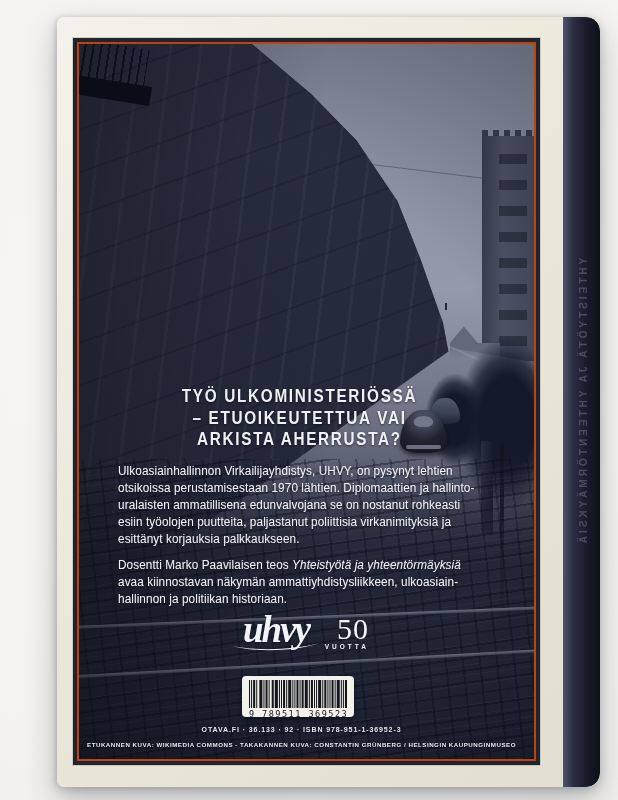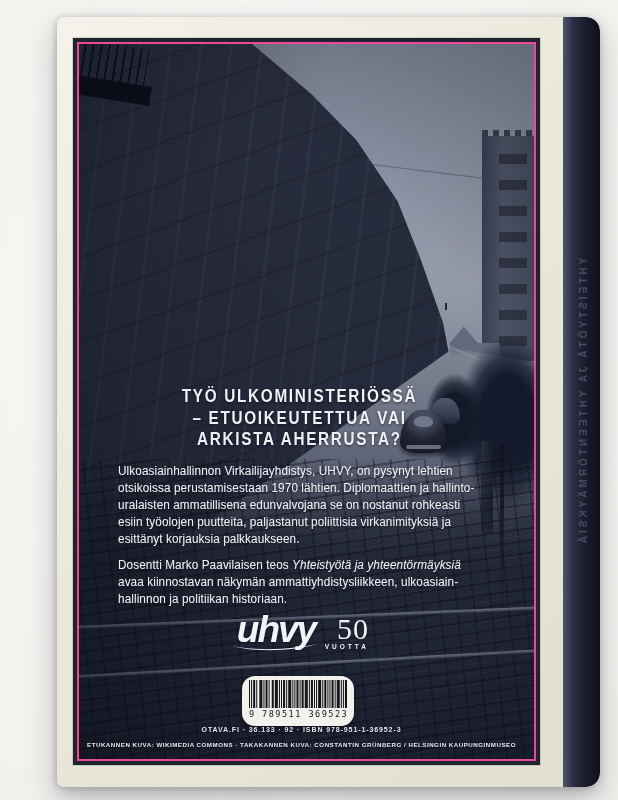--- a/index.html
+++ b/index.html
@@ -28,21 +28,21 @@
     transform:translate(-50%,-50%) scale(-1,1);
     font-size:10px;font-weight:700;letter-spacing:3px;
     color:#8e94ab;opacity:0.38;white-space:nowrap;
   }
   
   .panel{
     position:absolute;left:16px;top:21px;width:467px;height:727px;
     background:#20242f;
     box-shadow:0 0 0 1px rgba(120,118,104,0.25);
   }
-  .frame{position:absolute;inset:4px;border:2px solid #ec4899;}
+  .frame{position:absolute;inset:4px;border:2px solid #c2410c;}
   .photo{
     position:absolute;inset:0;overflow:hidden;
     background:linear-gradient(180deg,#8d93a4 0%, #999fb0 18%, #a4a9b8 34%, #8d93a4 46%, #6f7587 52%);
   }
   .layer{position:absolute;}
   
   .wire{left:38%;top:17%;width:60%;height:1px;background:rgba(25,30,45,0.35);transform:rotate(7deg);}
   .lamp{left:80.4%;top:36.2%;width:2px;height:7px;background:#242a3c;}
   
   .tower{
@@ -155,38 +155,38 @@
     color:#f0f1f4;text-shadow:0 1px 2px rgba(5,8,16,0.55), 0 0 1px rgba(240,242,247,0.35);
   }
   .para1{top:58.6%;}
   .para2{top:71.8%;}
   .para2 .ital{font-style:italic;}
   .para2 .rest{display:block;white-space:pre-line;}
   
   .logo{position:absolute;top:79.6%;width:100%;text-align:center;transform:translateX(-7px);}
   .logo-row{display:inline-flex;align-items:flex-start;}
   .logo-script{
-    font-family:Liberation Sans, sans-serif;font-style:italic;font-weight:700;
+    font-family:Liberation Serif, serif;font-style:italic;font-weight:700;
     font-size:37px;line-height:34px;letter-spacing:-2px;color:#f2f3f6;
     text-shadow:0 1px 2px rgba(5,8,16,0.5);
     display:block;
   }
   .swoosh{display:block;margin-top:-5px;}
   .logo-num{
     font-family:"Liberation Serif",serif;font-weight:400;
     font-size:30px;line-height:32px;color:#f2f3f6;margin-left:15px;letter-spacing:1px;
   }
   .logo-vuotta{
     display:block;text-align:right;
     font-size:6.5px;font-weight:700;letter-spacing:3px;color:#f2f3f6;margin-top:-2px;
   }
   
   .barcode{
-    position:absolute;left:35.8%;top:88.4%;width:112px;height:50px;
-    background:#f2f1ec;border-radius:13px;
+    position:absolute;left:35.8%;top:88.4%;width:112px;height:41px;
+    background:#f2f1ec;border-radius:4px;
     box-shadow:0 2px 5px rgba(5,8,16,0.5);
     padding:4px 7px 2px;box-sizing:border-box;text-align:center;
   }
   .bars{width:100%;height:28px;display:block;}
   .bc-num{
     font-family:"DejaVu Sans Mono",monospace;font-size:8.5px;letter-spacing:1.5px;
     color:#14161c;margin-top:1px;white-space:nowrap;
   }
   
   .credits{position:absolute;width:100%;text-align:center;transform:translateX(-5px);

